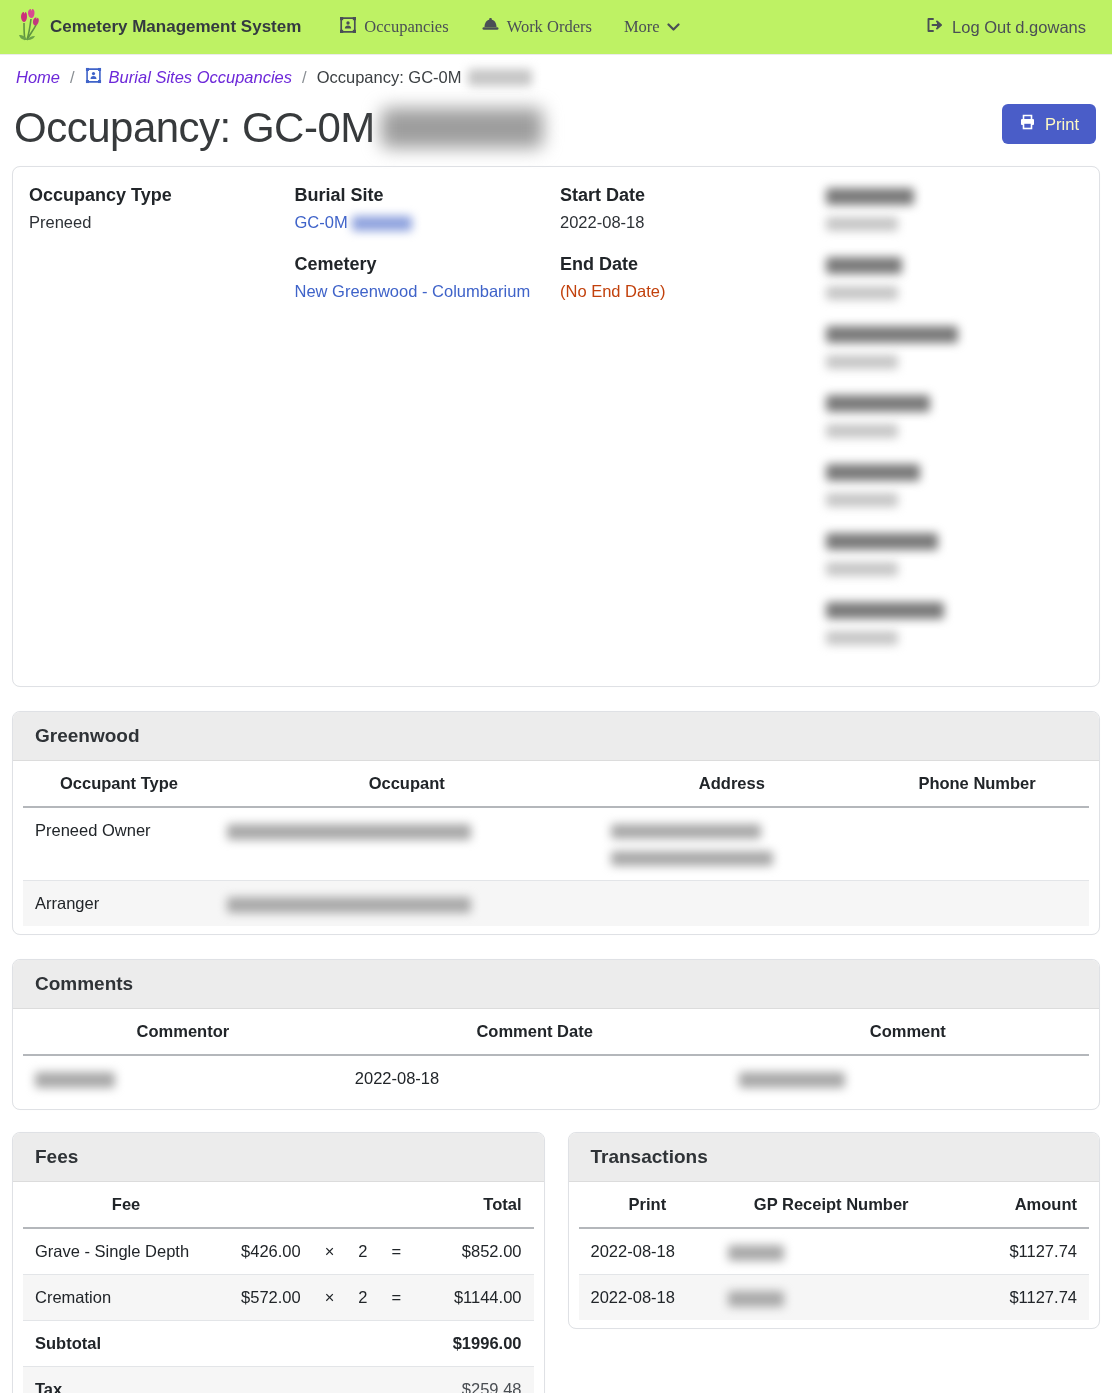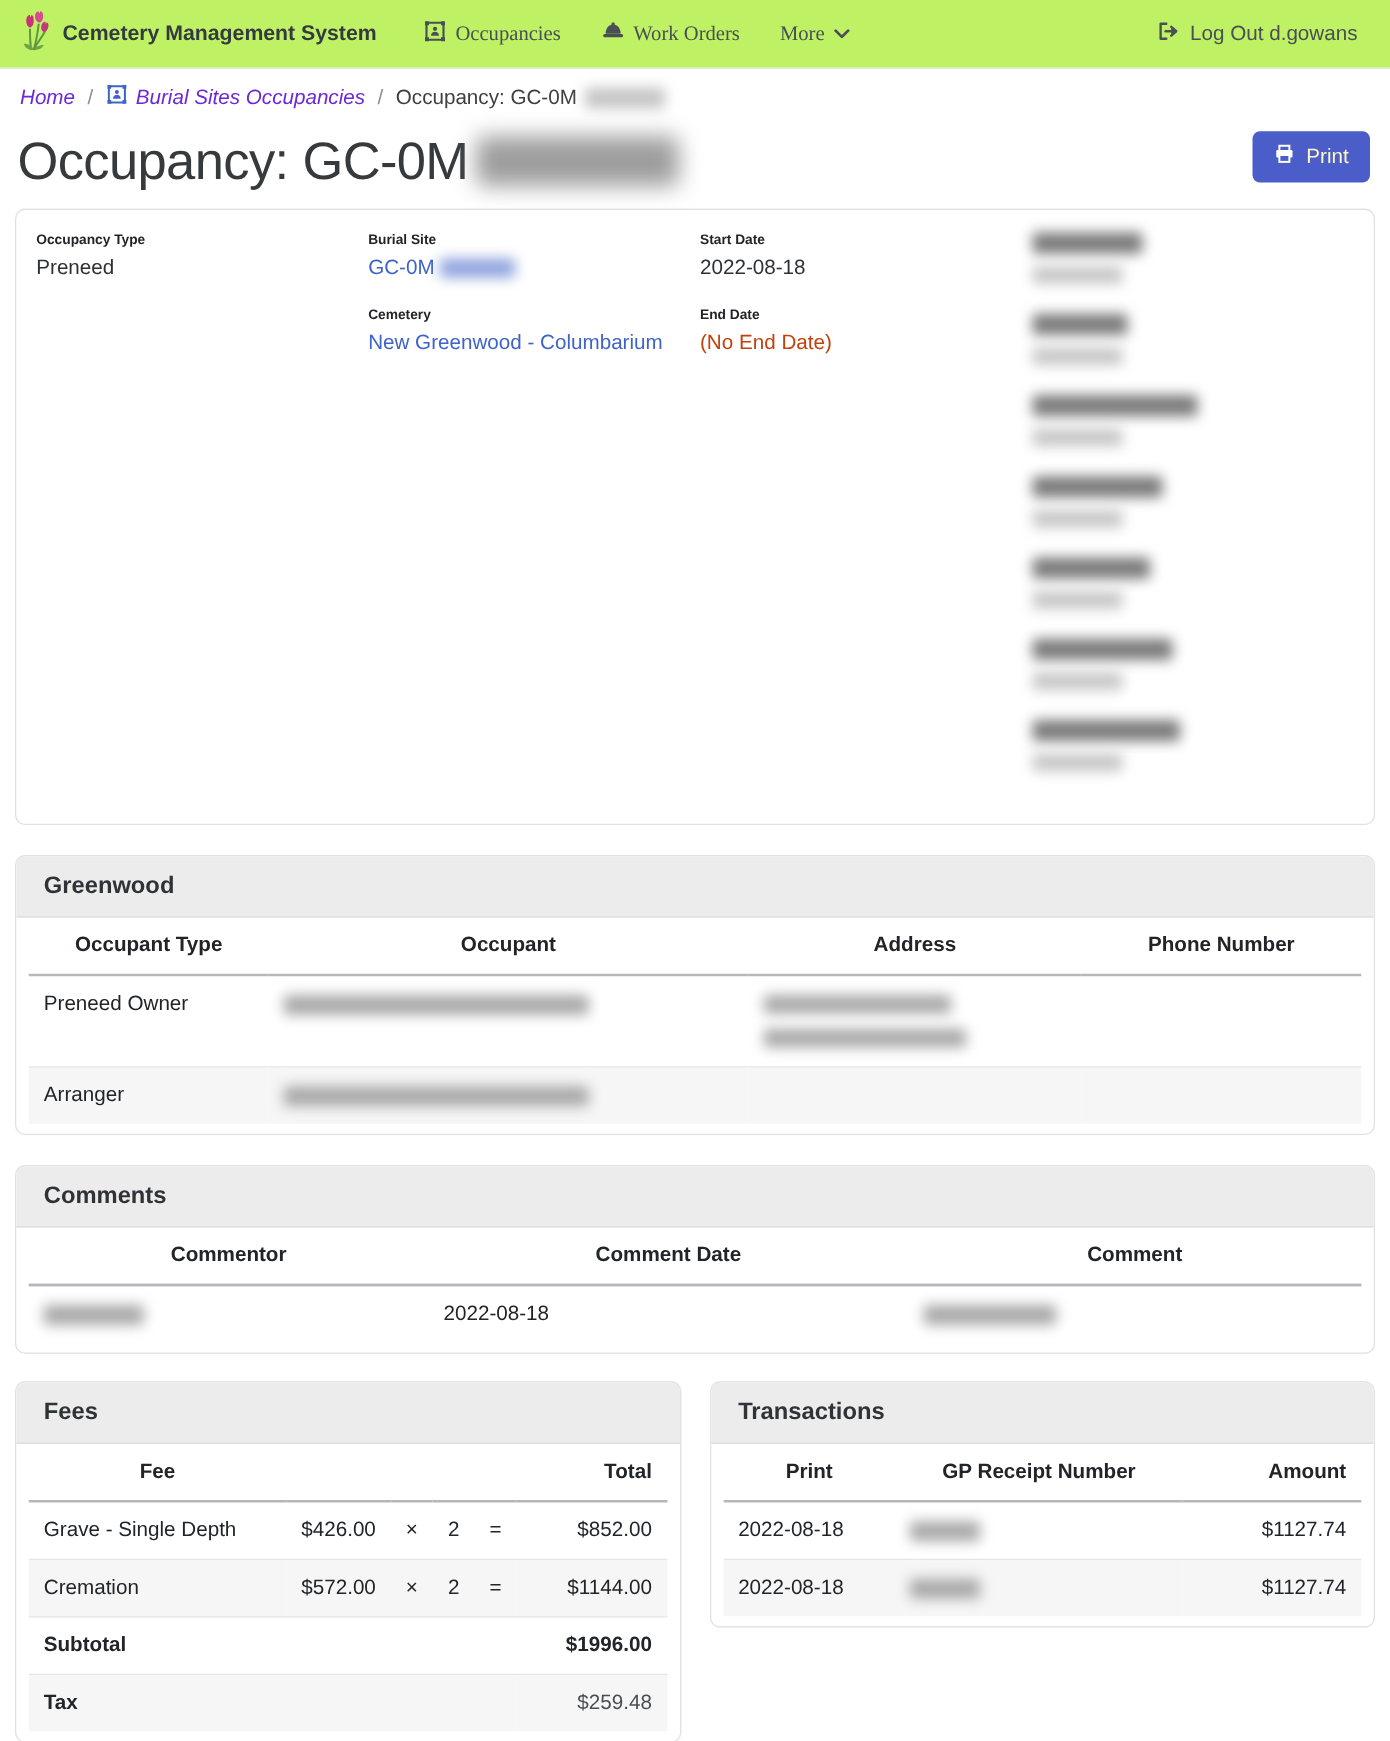--- a/index.html
+++ b/index.html
@@ -26,21 +26,21 @@
   .btn-print { display:flex; align-items:center; gap:9px; background:#4a5dc8; color:#fef9c3; border:none; border-radius:6px; padding:10px 17px; font-size:16.5px; font-family:inherit; cursor:pointer; }
 
   
   .card { margin:0 12px; border:1px solid #dfe1e5; border-radius:8px; background:#fff; overflow:hidden; box-shadow:0 0 1px rgba(0,0,0,.04); }
   .card-header { background:#ececec; padding:13px 22px; font-weight:bold; font-size:19px; color:#2f3337; border-bottom:1px solid #dcdcdc; }
   .card + .card, .section-gap { margin-top:24px; }
 
   
   .detail-card { min-height:412px; padding:18px 16px; display:grid; grid-template-columns:repeat(4,1fr); column-gap:8px; align-items:start; }
   .field { margin-bottom:22px; }
-  .field-label { font-weight:bold; font-size:11px; margin-bottom:7px; }
+  .field-label { font-weight:bold; font-size:18px; margin-bottom:7px; }
   .field-value { font-size:16.5px; color:#2d3136; }
   .field-value a { color:#3f63c9; text-decoration:none; cursor:pointer; }
   .muted { color:#c2410c; }
 
   
   .rd { display:inline-block; border-radius:3px; filter:blur(5px); vertical-align:middle; }
   .rd-dark  { background:#7a7a7a; }
   .rd-mid   { background:#a9a9a9; }
   .rd-light { background:#c6c6c6; }
   .rd-blue  { background:#8ea2de; }

